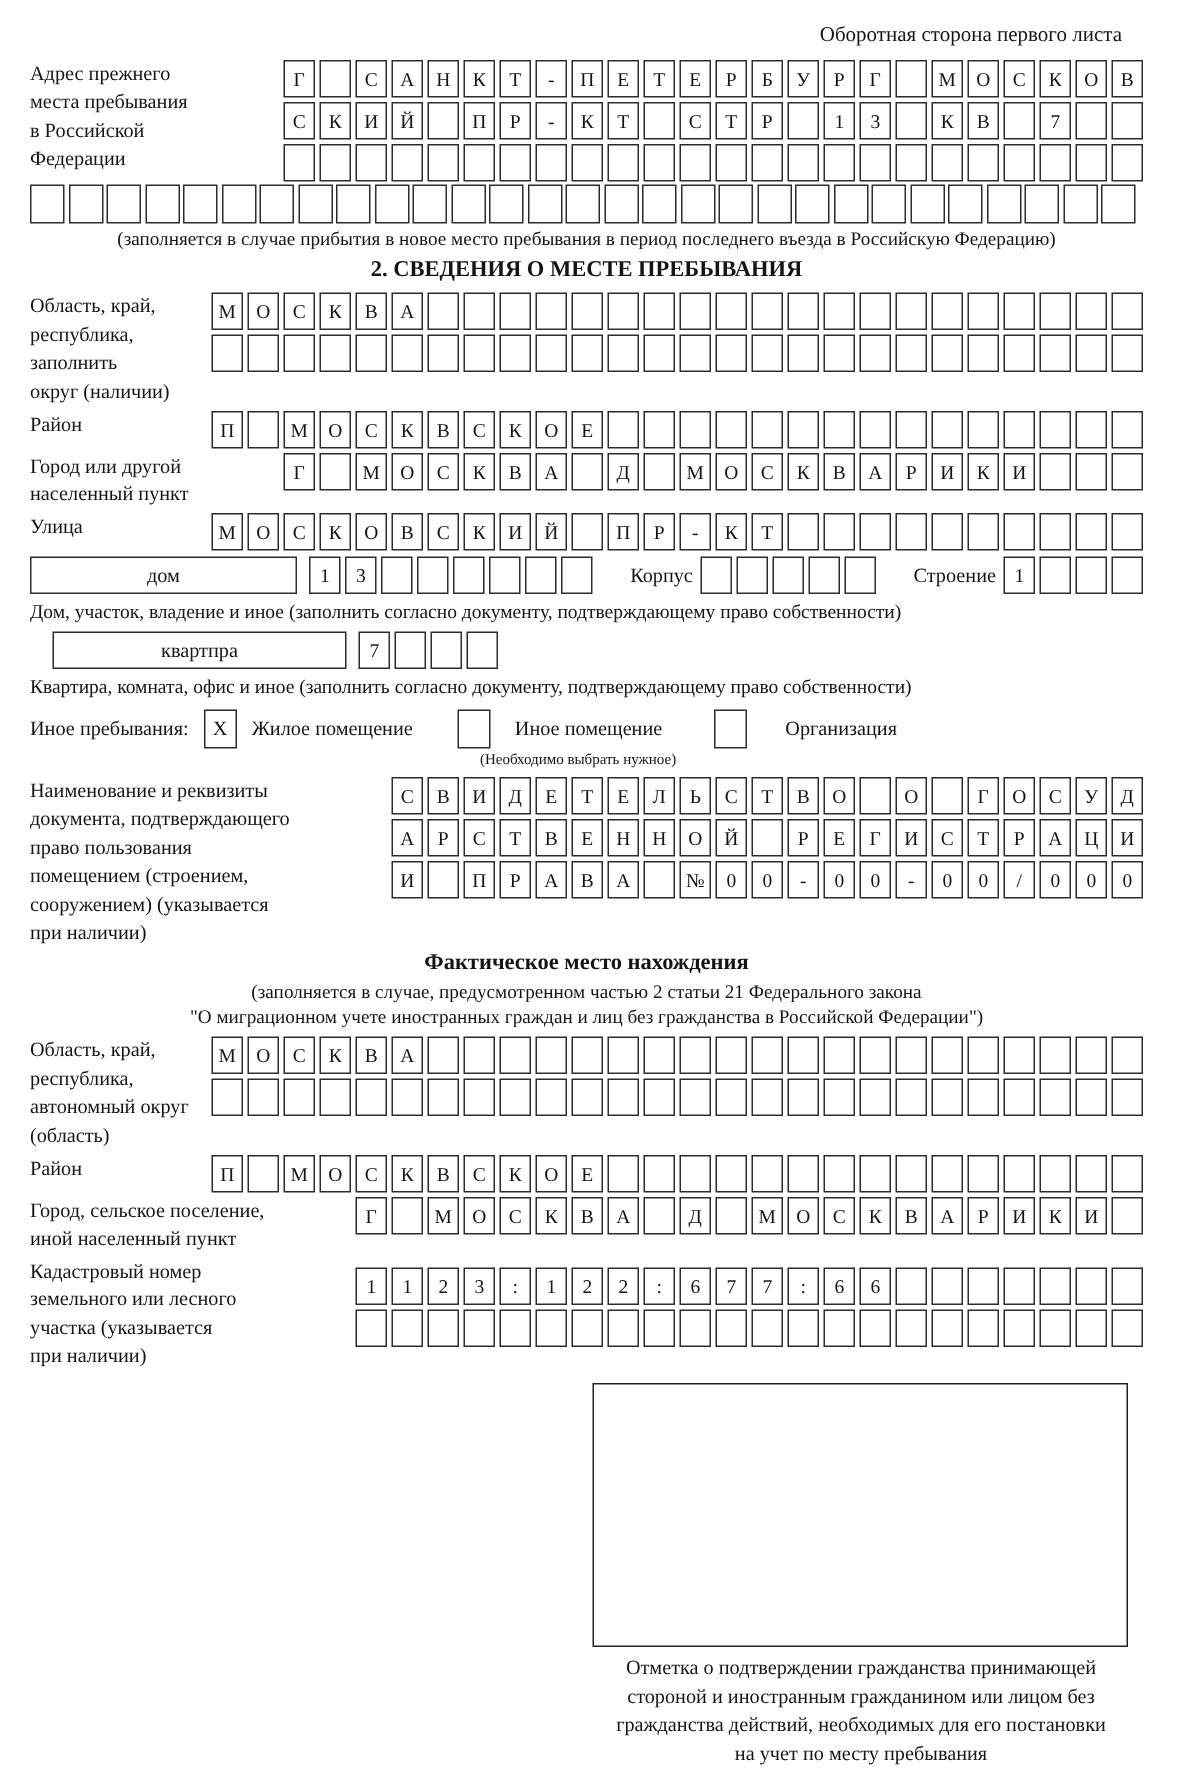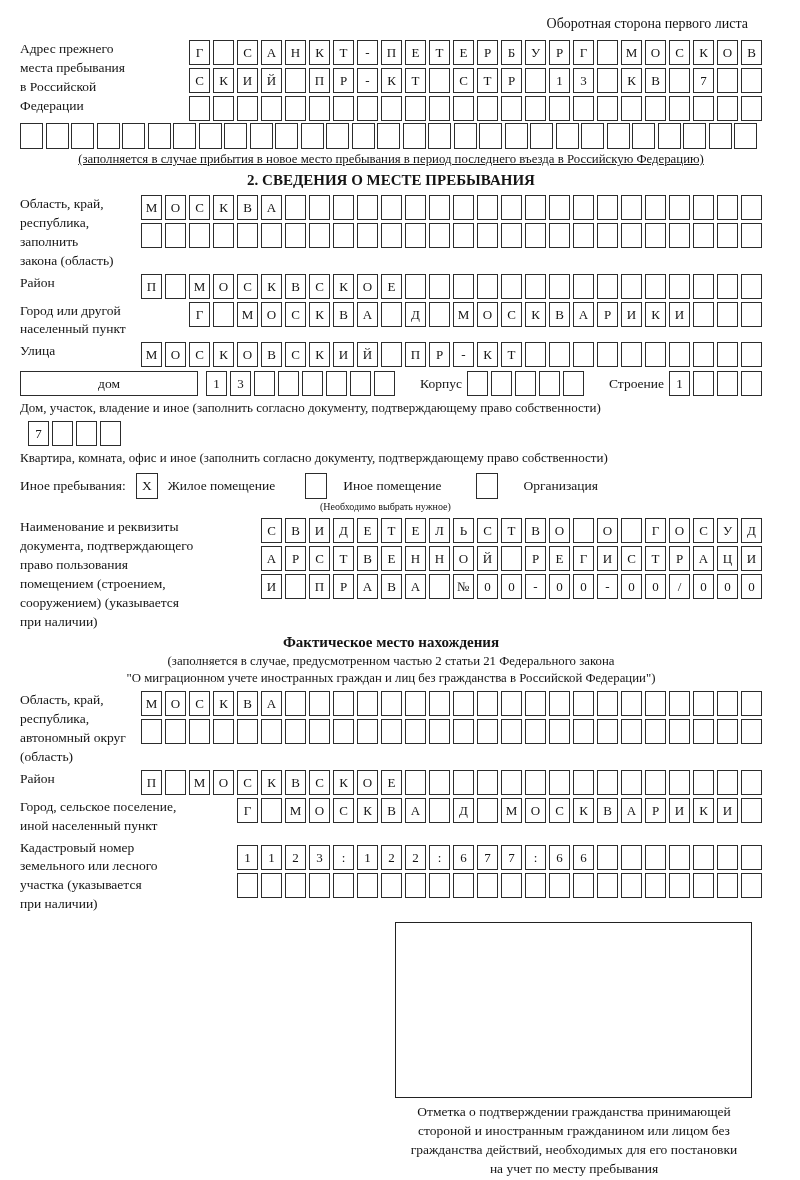--- a/index.html
+++ b/index.html
@@ -9,21 +9,21 @@
   
   .cells{display:flex;gap:3px;}
   .cell{box-sizing:border-box;width:21px;height:25px;border:1.6px solid #2c2c2c;display:flex;align-items:center;justify-content:center;font-size:13px;line-height:1;}
   .cells-lg{gap:2.5px;}
   .cells-lg .cell{width:23px;height:26px;}
   .gridcol{margin-left:auto;display:flex;flex-direction:column;gap:3px;align-items:flex-end;}
   
   .frow{display:flex;align-items:flex-start;margin-top:3px;}
   .lbl{font-size:13.5px;line-height:1.4;}
   .frow .cells{margin-left:auto;}
-  .note{font-size:12.8px;text-align:center;margin-top:3px;text-decoration:underline;}
+  .note{font-size:12.8px;text-align:center;margin-top:3px;}
   .note-left{font-size:13px;text-align:left;margin-top:4px;}
   .sec-title{font-size:15px;font-weight:bold;text-align:center;margin-top:5px;}
   .label-box{box-sizing:border-box;border:1.6px solid #2c2c2c;height:25px;display:flex;align-items:center;justify-content:center;font-size:13.5px;}
   .house-row{display:flex;align-items:center;margin-top:4px;}
   .box-dom{width:178px;}
   .box-kv{width:196px;margin-left:15px;}
   .inline-lbl{font-size:13.5px;white-space:nowrap;}
   .apt-row{display:flex;align-items:center;margin-top:5px;}
   .stay-row{display:flex;align-items:center;margin-top:7px;}
   .chk{box-sizing:border-box;width:22px;height:26px;border:1.6px solid #2c2c2c;display:flex;align-items:center;justify-content:center;font-size:13.5px;}
@@ -163,21 +163,21 @@
     </div>
   <div class="note">(заполняется в случае прибытия в новое место пребывания в период последнего въезда в Российскую Федерацию)</div>
 
   <div class="sec-title">2. СВЕДЕНИЯ О МЕСТЕ ПРЕБЫВАНИЯ</div>
 
   <div class="frow mt6">
     <div class="lbl">
         <div>Область, край,</div>
         <div>республика,</div>
         <div>заполнить</div>
-        <div>закона (область)</div>
+        <div>округ (наличии)</div>
       </div>
     <div class="gridcol">
       <div class="cells">
           <div class="cell">М</div>
           <div class="cell">О</div>
           <div class="cell">С</div>
           <div class="cell">К</div>
           <div class="cell">В</div>
           <div class="cell">А</div>
           <div class="cell"></div>
@@ -358,20 +358,21 @@
     <div class="cells">
         <div class="cell">1</div>
         <div class="cell"></div>
         <div class="cell"></div>
         <div class="cell"></div>
       </div>
   </div>
   <div class="note-left">Дом, участок, владение и иное (заполнить согласно документу, подтверждающему право собственности)</div>
 
   <div class="apt-row">
+    <div class="label-box box-kv">квартпра</div>
     <div style="width:8px"></div>
     <div class="cells">
         <div class="cell">7</div>
         <div class="cell"></div>
         <div class="cell"></div>
         <div class="cell"></div>
       </div>
   </div>
   <div class="note-left">Квартира, комната, офис и иное (заполнить согласно документу, подтверждающему право собственности)</div>
 

